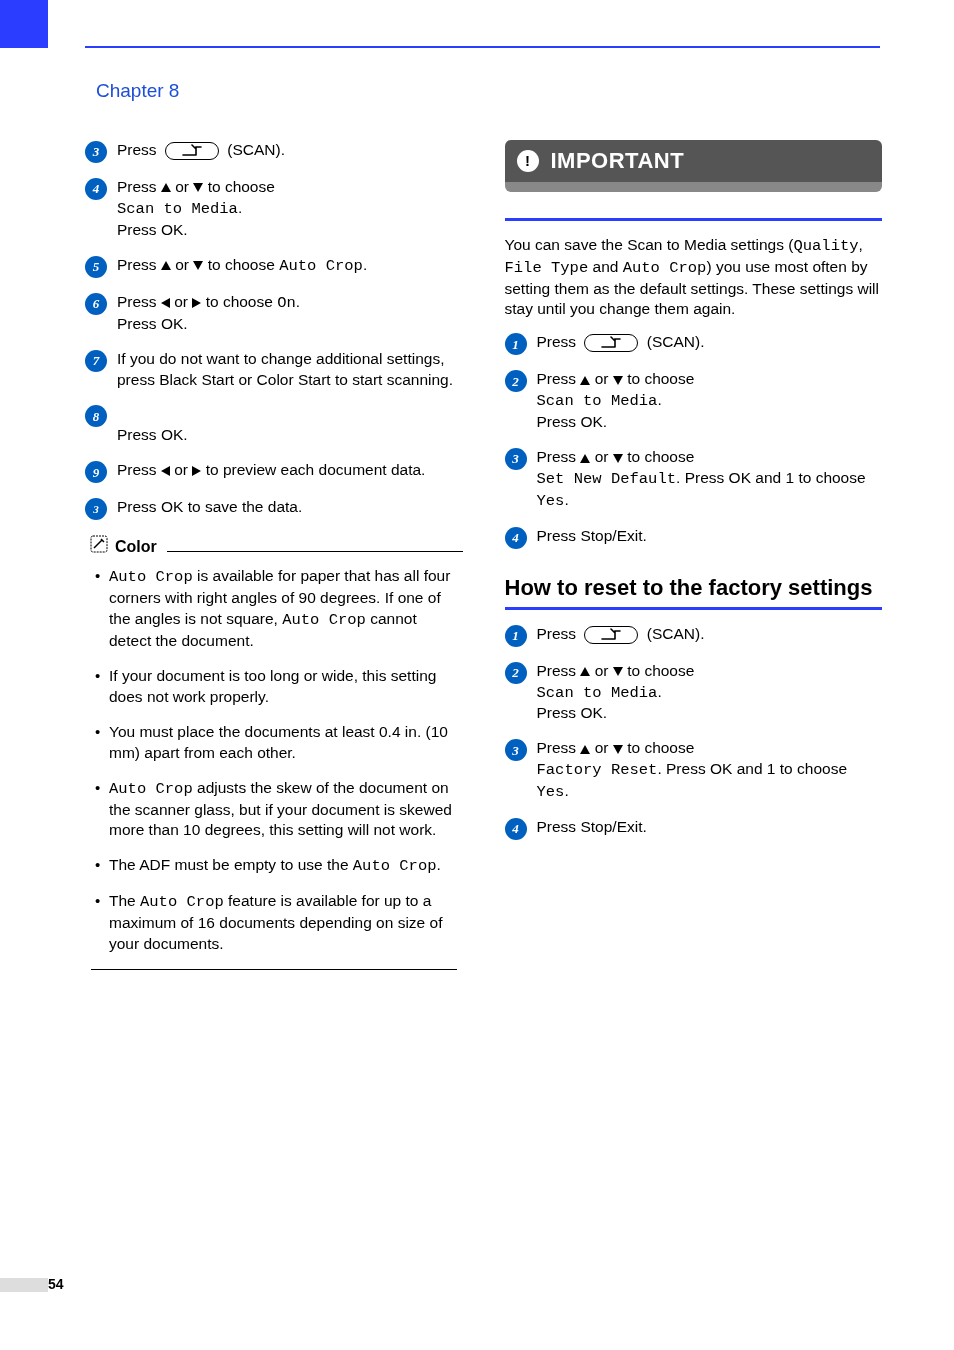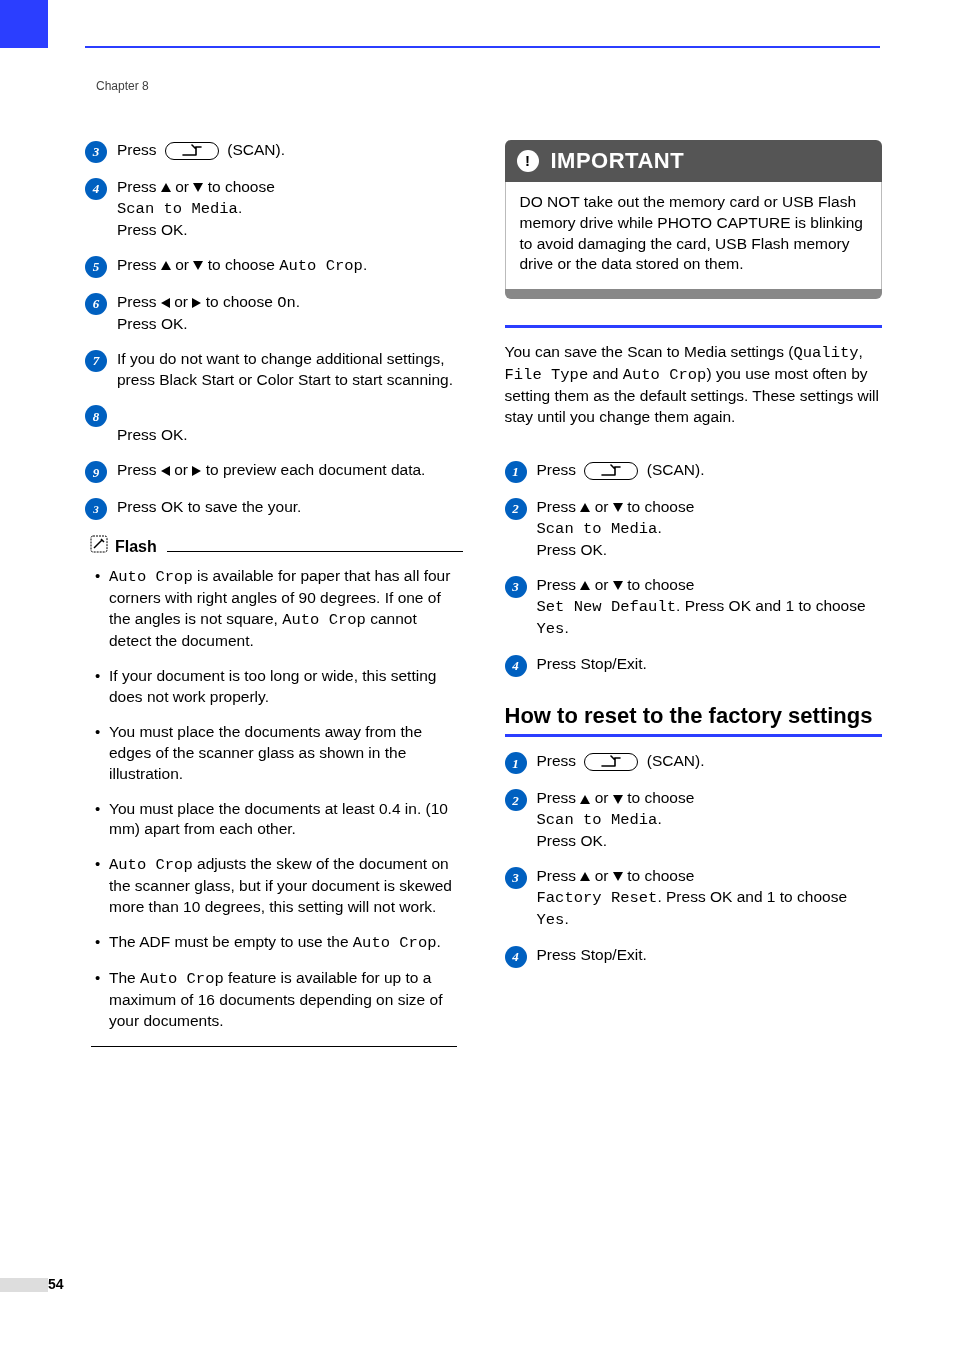--- a/index.html
+++ b/index.html
@@ -21,21 +21,21 @@
     background: #2b3eff;
   }
   .top-rule {
     position: absolute;
     left: 85px; right: 74px; top: 46px;
     height: 2px; background: #2b3eff;
   }
   .chapter-hdr {
     position: absolute;
     left: 96px; top: 78px;
-    font-size: 12px; color: #404040;
+    font-size: 19px; color: #1d4ed8;
   }
   .cols {
     position: absolute;
     left: 80px; right: 72px; top: 140px; bottom: 90px;
     display: flex; gap: 42px;
   }
   .col { flex: 1; }
   .lcol { padding-left: 5px; }
   
   .step { display: flex; margin-bottom: 14px; }
@@ -191,64 +191,60 @@
     <div class="step">
       <span class="numb">9</span>
       <div class="step-body">
         <span>Press </span><span class="tri left"></span><span> or </span><span class="tri right"></span><span> to preview each document data.</span>
       </div>
     </div>
 
     <div class="step">
       <span class="numb" style="font-size:11px">3</span>
       <div class="step-body">
-        <span>Press </span><b>OK</b><span> to save the your.</span>
+        <span>Press </span><b>OK</b><span> to save the data.</span>
       </div>
     </div>
 
     <div class="note-wrap">
       <div class="note-hdr">
         <span class="note-icon">
           <svg width="20" height="20" viewBox="0 0 20 20">
             <rect x="2" y="2" width="16" height="16" rx="2" fill="none" stroke="#000" stroke-width="1" stroke-dasharray="2 1"></rect>
             <path d="M5 14 L13 6 M12 5 L15 8" stroke="#000" stroke-width="1.5" fill="none"></path>
           </svg>
         </span>
-        <span class="note-title">Flash</span>
+        <span class="note-title">Color</span>
         <span class="note-line"></span>
       </div>
       <ul class="note-ul">
         <li><span class="mono">Auto Crop</span><span> is available for paper that has all four corners with right angles of 90 degrees. If one of the angles is not square, </span><span class="mono">Auto Crop</span><span> cannot detect the document.</span></li>
         <li><span>If your document is too long or wide, this setting does not work properly.</span></li>
-        <li><span>You must place the documents away from the edges of the scanner glass as shown in the illustration.</span></li>
         <li><span>You must place the documents at least 0.4 in. (10 mm) apart from each other.</span></li>
         <li><span class="mono">Auto Crop</span><span> adjusts the skew of the document on the scanner glass, but if your document is skewed more than 10 degrees, this setting will not work.</span></li>
         <li><span>The ADF must be empty to use the </span><span class="mono">Auto Crop</span><span>.</span></li>
         <li><span>The </span><span class="mono">Auto Crop</span><span> feature is available for up to a maximum of 16 documents depending on size of your documents.</span></li>
       </ul>
       <div class="note-foot"></div>
     </div>
   </div>
 
   <div class="col">
 
     <div class="imp-box">
       <div class="imp-hdr">
         <span class="imp-bang">!</span>
         <span class="imp-title">IMPORTANT</span>
       </div>
-      <div class="imp-body">
-        <span>DO NOT take out the memory card or USB Flash memory drive while </span><b>PHOTO CAPTURE</b><span> is blinking to avoid damaging the card, USB Flash memory drive or the data stored on them.</span>
-      </div>
       <div class="imp-foot"></div>
     </div>
 
     <div class="sect-rule"></div>
 
-    <p style="margin:0 0 32px 0">
+    <p style="margin:0 0 12px 0">
       <span>You can save the Scan to Media settings (</span><span class="mono">Quality</span><span>, </span><span class="mono">File Type</span><span> and </span><span class="mono">Auto Crop</span><span>) you use most often by setting them as the default settings. These settings will stay until you change them again.</span>
     </p>
 
     <div class="step">
       <span class="numb">1</span>
       <div class="step-body">
         <span>Press </span>
         <span class="scankey">
             <svg width="20" height="14" viewBox="0 0 20 14">
               <path d="M1 11 L14 11 M14 11 L14 3 L19 3 M14 5 L10 1" stroke="#000" stroke-width="1.6" fill="none" stroke-linecap="round"></path>

